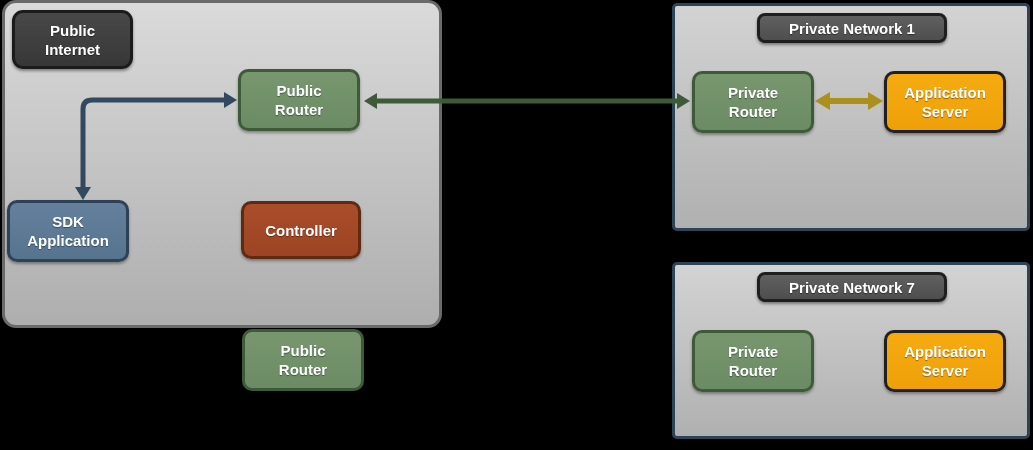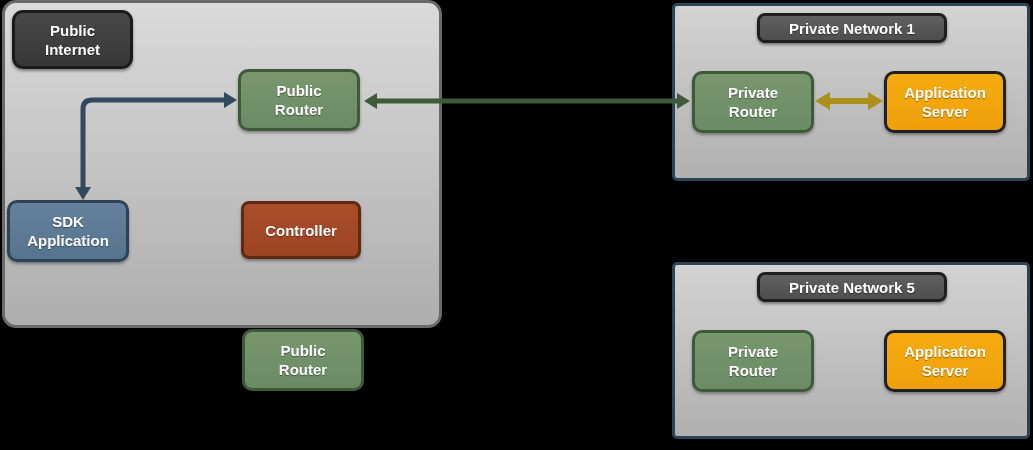--- a/index.html
+++ b/index.html
@@ -24,21 +24,21 @@
     box-shadow: 2px 3px 4px rgba(0,0,0,0.55);
   }
   .public-cloud {
     left: 2px; top: 0px;
     width: 440px; height: 328px;
     border: 3px solid #6a6a6a;
     border-radius: 14px;
     background: linear-gradient(#dadada, #aeaeae);
   }
   .private-net {
-    width: 358px; height: 178px;
+    width: 358px; height: 228px;
     border: 3px solid #2d4356;
     border-radius: 5px;
     background: linear-gradient(#d3d3d3, #b0b0b0);
   }
   .private-net.one { left: 672px; top: 3px; }
   .private-net.two { left: 672px; top: 262px; height: 177px; }
 
   
   .badge {
     position: absolute;
@@ -86,21 +86,21 @@
     text-align: center;
     text-shadow: 0 1px 1px rgba(0,0,0,0.4);
     display: flex;
     align-items: center;
     justify-content: center;
     white-space: pre-line;
     box-shadow: 0 2px 3px rgba(0,0,0,0.35);
   }
   .node.green  { background: linear-gradient(#78976f, #6b8b64); border-color: #3e5a39; }
   .node.slate  { background: linear-gradient(#64809c, #57748f); border-color: #2d4257; }
-  .node.rust   { background: linear-gradient(#aa4d2a, #9c4424); border-color: #5e2a12; border-radius: 8px; }
+  .node.rust   { background: linear-gradient(#aa4d2a, #9c4424); border-color: #5e2a12; }
   .node.orange { background: linear-gradient(#f5ab10, #efa009); border-color: #202020; }
 
   
   .pos-router-top    { left: 233px; top: 66px;  }
   .pos-sdk           { left: 2px;  top: 197px; }
   .pos-controller    { left: 236px; top: 198px; width: 120px; height: 58px; }
   .pos-router-bottom { left: 237px; top: 326px; }
   
   .pos-priv-router   { left: 17px;  top: 65px; text-align: center;  }
   .pos-app-server    { left: 209px; top: 65px;  }
@@ -149,21 +149,21 @@
 Router</span>
     </div>
     <div class="node orange pos-app-server">
       <span>Application
 Server</span>
     </div>
   </div>
 
   <div class="container private-net two">
     <div class="badge badge-net">
-      <span>Private Network 5</span>
+      <span>Private Network 7</span>
     </div>
     <div class="node green pos-priv-router">
       <span>Private
 Router</span>
     </div>
     <div class="node orange pos-app-server">
       <span>Application
 Server</span>
     </div>
   </div>

